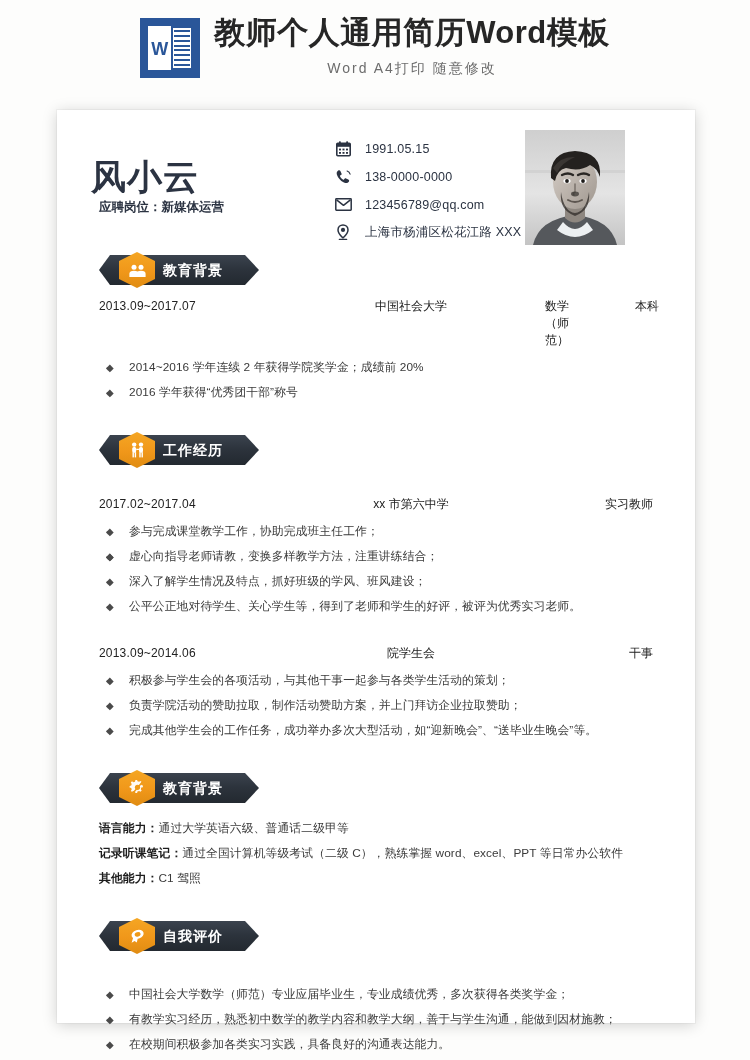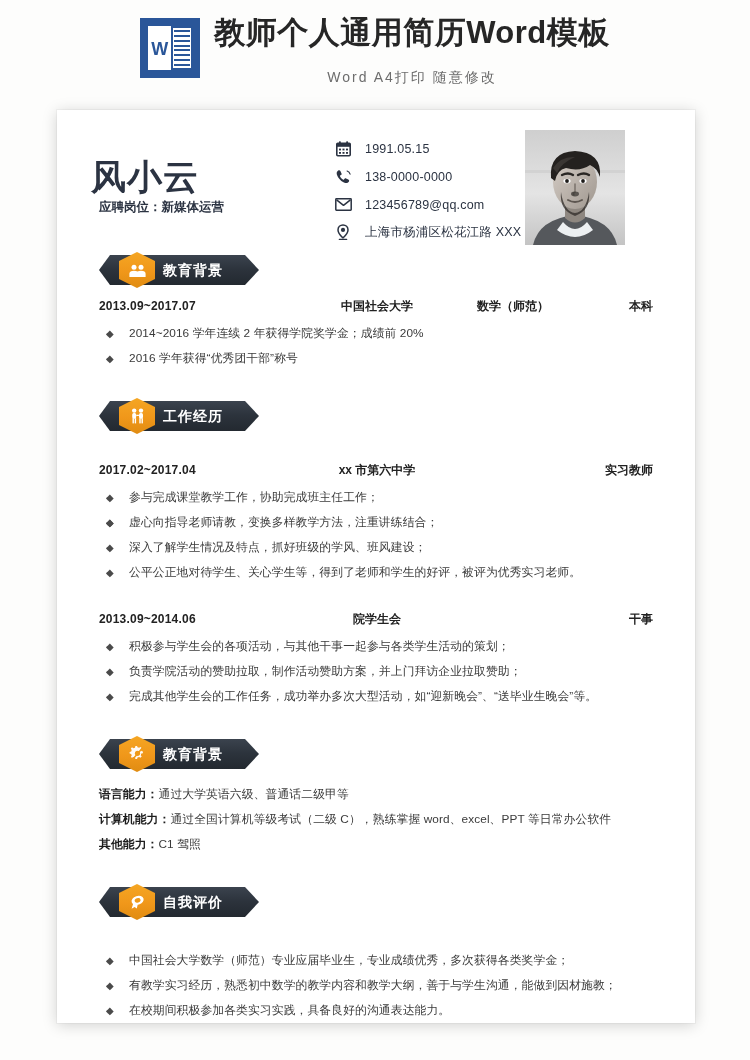--- a/index.html
+++ b/index.html
@@ -42,21 +42,21 @@
     padding:2px 1px;
   }
   .word-logo .lines i { display:block; height:2px; background:#2a5699; }
   .banner-text { display:flex; flex-direction:column; }
   .banner-title {
     font-size:31px; font-weight:bold; color:#262626; line-height:1.25;
     letter-spacing:.5px;
   }
   .banner-sub {
     font-size:14px; color:#6d6d6d; letter-spacing:2px; text-align:center;
-    margin-top:16px;
+    margin-top:7px;
   }
 
   
   .paper {
     position:absolute; left:57px; top:110px; width:638px; height:913px;
     background:#fff;
     box-shadow:0 2px 14px rgba(0,0,0,.18), 0 0 0 1px rgba(0,0,0,.03);
   }
 
   
@@ -103,22 +103,23 @@
   }
   .badge .hex svg { display:block; }
   .badge .blabel {
     position:absolute; left:64px; top:0; height:17px; line-height:30px;
     color:#fff; font-size:14px; font-weight:bold; letter-spacing:1px;
   }
 
   
   .entry-row {
     display:flex; align-items:baseline;
-    font-size:12px; font-weight:bold; color:#222;
+    font-size:12px; font-weight:normal; color:#222;
     margin-bottom:6px;
+    gap:34px;
   }
   .e-date { width:178px; flex:0 0 auto; letter-spacing:.2px; }
   .e-org  { width:200px; flex:0 0 auto; text-align:center; }
   .e-maj  { flex:1 1 auto; text-align:left; }
   .e-deg  { width:56px; flex:0 0 auto; text-align:right; }
 
   .bullets { list-style:none; }
   .bullets li {
     position:relative; padding-left:30px;
     font-size:11.8px; color:#3a3a3a; line-height:25px;
@@ -391,21 +392,21 @@
             <path d="M3.4 13.8 L13.2 2.2" stroke="#ef9a18" stroke-width="1.5" stroke-linecap="round"></path>
           </svg>
         </div>
         <div class="blabel">教育背景</div>
       </div>
 
       <div class="skill-line">
         <b>语言能力：</b><span>通过大学英语六级、普通话二级甲等</span>
       </div>
       <div class="skill-line">
-        <b>计算机能力：</b><span>通过全国计算机等级考试（二级 C），熟练掌握 word、excel、PPT 等日常办公软件</span>
+        <b>记录听课笔记：</b><span>通过全国计算机等级考试（二级 C），熟练掌握 word、excel、PPT 等日常办公软件</span>
       </div>
       <div class="skill-line">
         <b>其他能力：</b><span>C1 驾照</span>
       </div>
     </div>
 
     <div class="gap-30"></div>
 
     <div class="section">
       <div class="badge">

